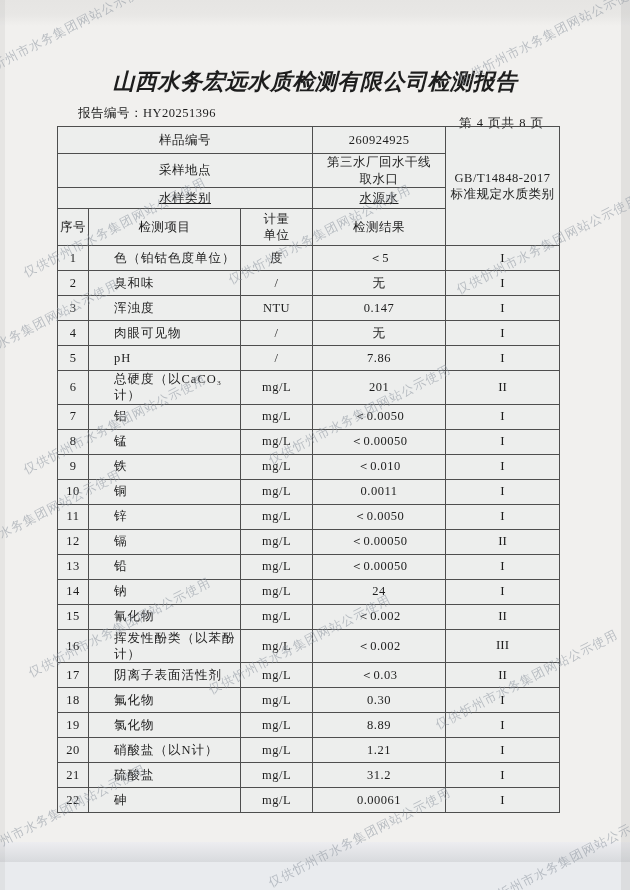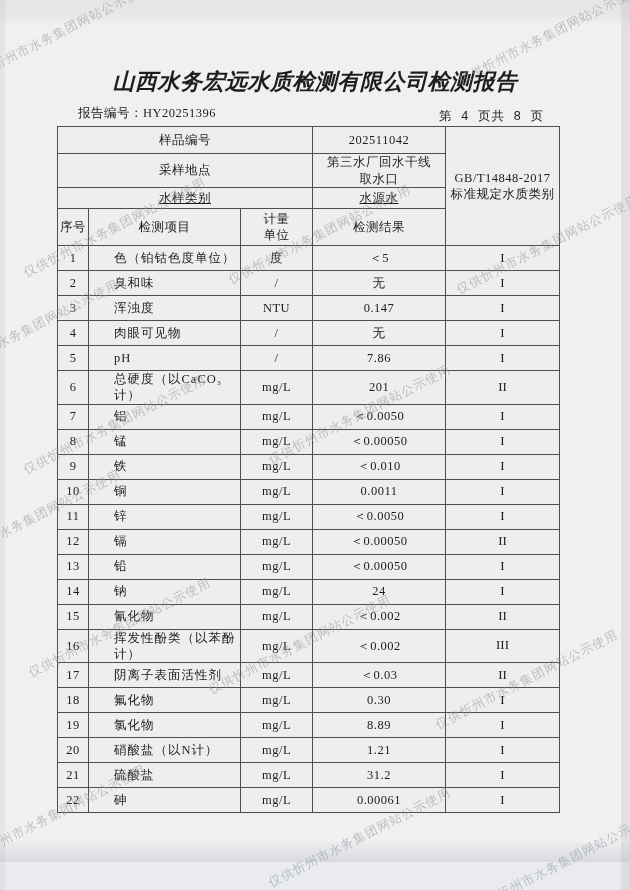--- a/index.html
+++ b/index.html
@@ -23,21 +23,21 @@
   }
   .edge-right { position:absolute; right:0; top:0; width:9px; height:890px; background:rgba(175,175,172,0.22); z-index:0; }
   .edge-left  { position:absolute; left:0; top:0; width:5px; height:890px; background:rgba(175,175,172,0.16); z-index:0; }
 
   .doc-title {
     position:absolute; left:0; top:67px; width:100%; text-align:center;
     font-size:22px; font-weight:bold; letter-spacing:0.5px; z-index:2;font-style:italic;
   }
   .meta-row { position:absolute; left:0; top:105px; width:100%; font-size:12.5px; z-index:2; }
   .report-no { position:absolute; left:78px; top:0; letter-spacing:0.5px;font-family:Liberation Serif, serif; }
-  .page-info { position:absolute; right:86px; top:3px; letter-spacing:1px;font-family:Liberation Mono, monospace; }
+  .page-info { position:absolute; right:86px; top:10px; letter-spacing:1px; }
 
   table.report-table {
     position:absolute; left:57px; top:126px; width:502px; z-index:2;
     border-collapse:collapse; table-layout:fixed;
     background:rgba(226,230,236,0.20);
   }
   .report-table td {
     border:1px solid #4e4e4e; padding:0 2px;
     font-size:12.5px; text-align:center; vertical-align:middle; line-height:1.3;
     letter-spacing:0.5px; overflow:hidden;
@@ -82,21 +82,21 @@
     <colgroup>
       <col style="width:31px">
         <col style="width:152px">
         <col style="width:72px">
         <col style="width:133px">
         <col style="width:114px">
     </colgroup>
     <tbody>
       <tr class="h-a">
         <td colspan="3" class="label-cell">样品编号</td>
-        <td>202511042</td>
+        <td>260924925</td>
         <td rowspan="4" class="gb-cell">GB/T14848-2017
 标准规定水质类别</td>
       </tr>
       <tr class="h-b">
         <td colspan="3" class="label-cell">采样地点</td>
         <td class="pre">第三水厂回水干线
 取水口</td>
       </tr>
       <tr class="h-c">
         <td colspan="3" class="label-cell">水样类别</td>

